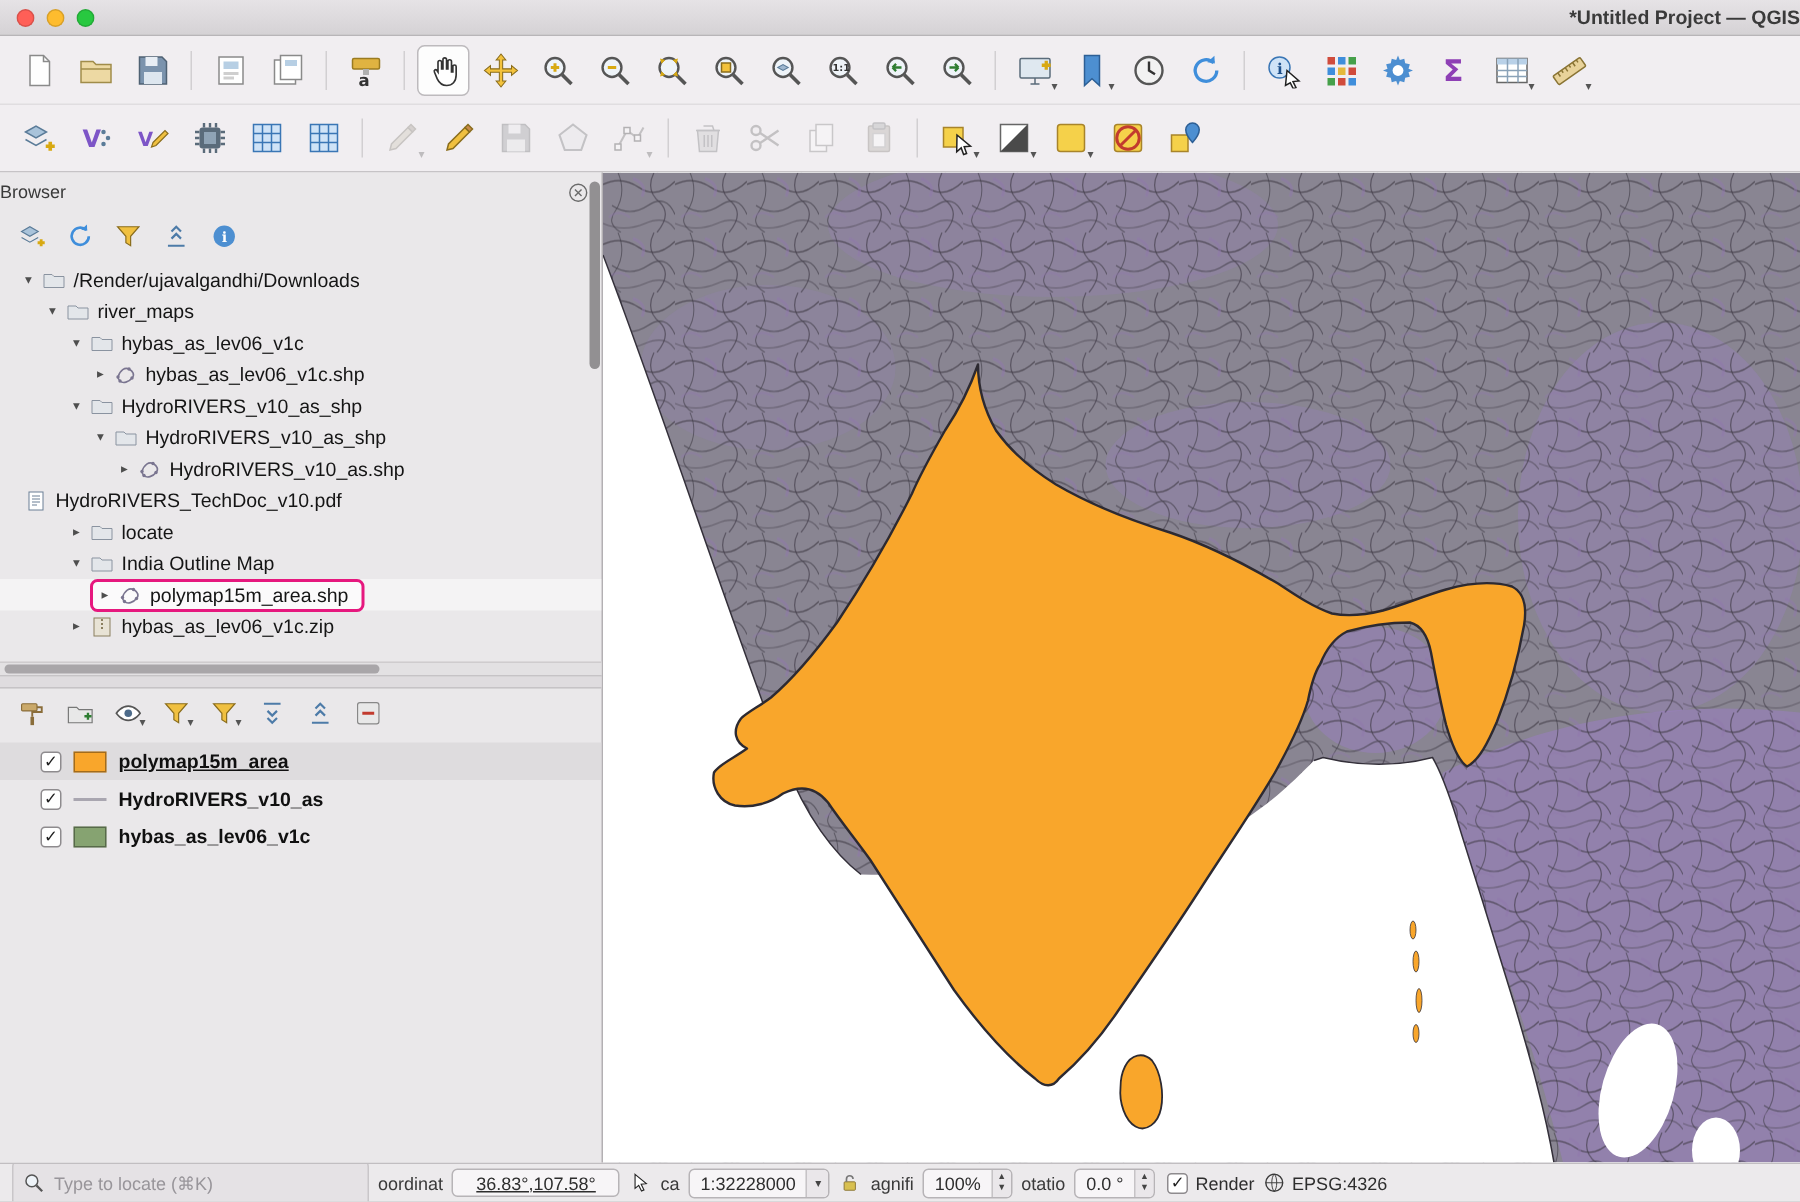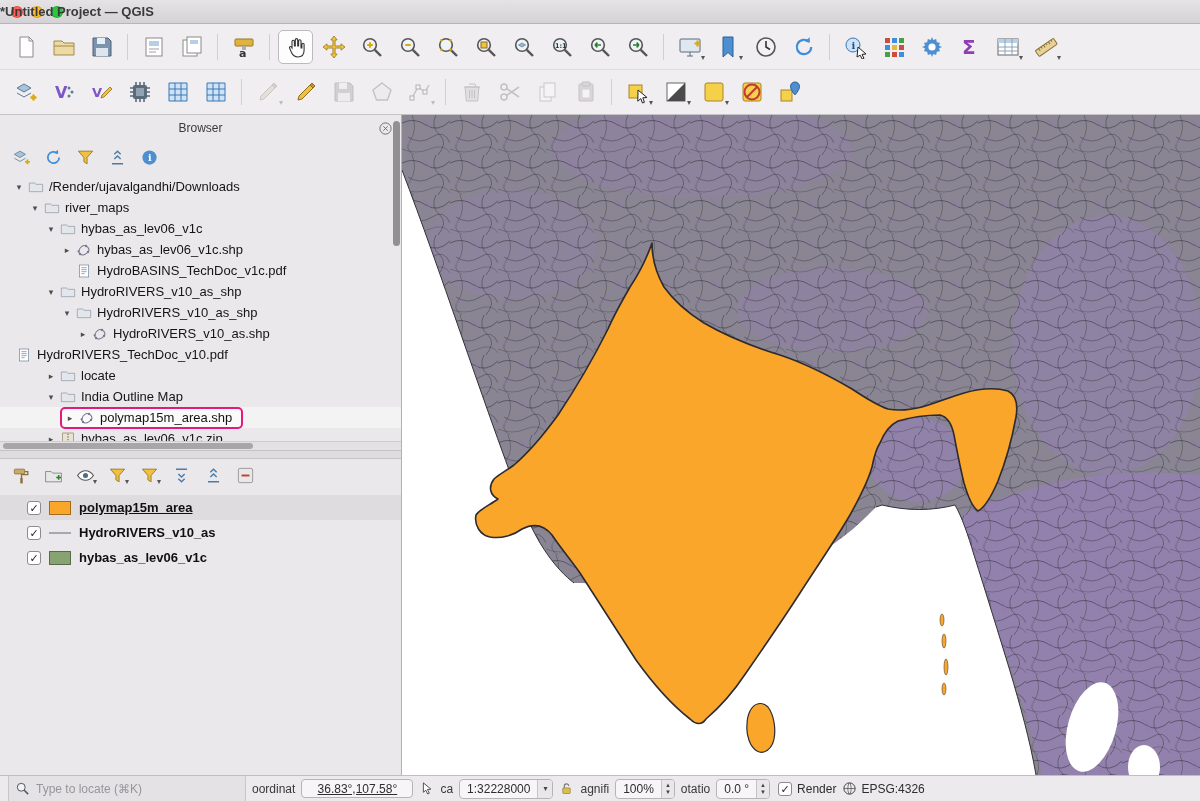--- a/index.html
+++ b/index.html
@@ -5,38 +5,38 @@
   html,body{margin:0;padding:0;width:1200px;height:801px;overflow:hidden;
     font-family:"Liberation Sans","DejaVu Sans",sans-serif;background:#ececec;}
   *{box-sizing:border-box;}
 
   
   .titlebar{height:24px;background:linear-gradient(#e6e3e6,#d5d2d5);border-bottom:1px solid #b8b5b8;
     display:flex;align-items:center;position:relative;}
   .lights{display:flex;gap:8px;padding-left:11px;}
   .light{width:12px;height:12px;border-radius:50%;border:.5px solid rgba(0,0,0,.15);}
   .l-red{background:#ff5f57}.l-yellow{background:#febc2e}.l-green{background:#28c840}
-  .wtitle{position:absolute;left:0;right:0;text-align:left;font-size:13px;font-weight:bold;color:#3a3a3a;pointer-events:none;}
+  .wtitle{position:absolute;left:0;right:0;text-align:right;font-size:13px;font-weight:bold;color:#3a3a3a;pointer-events:none;}
 
   
   .toolbar{display:flex;align-items:center;background:#f1eef1;padding:0 8px;gap:3px;}
   .toolbar.r1{height:46px;border-bottom:1px solid #e0dde0;}
   .toolbar.r2{height:45px;border-bottom:1px solid #c6c3c6;}
   .tb-btn{width:35px;height:34px;display:flex;align-items:center;justify-content:center;
     background:transparent;border:1px solid transparent;border-radius:5px;position:relative;padding:0;flex:none;}
   .tb-btn .ic{width:24px;height:24px;display:block;}
   .tb-btn.active{background:#fdfdfd;border:1px solid #bdbabd;}
   .tb-btn.disabled{opacity:.32;filter:saturate(.15);}
   .dd{font-size:8px;color:#555;position:absolute;right:1px;bottom:1px;line-height:1;}
   .tb-sep{width:1px;height:26px;background:#d2cfd2;margin:0 5px;flex:none;}
 
   
   .main{display:flex;height:660px;}
   .left{width:402px;min-width:402px;background:#eae8ea;display:flex;flex-direction:column;border-right:1px solid #b3b0b3;}
-  .panel-hd{height:26px;display:flex;align-items:center;justify-content:center;position:relative;
+  .panel-hd{height:26px;display:flex;align-items:center;position:relative;
     font-size:12px;color:#3a3a3a;flex:none;}
   .panel-close{position:absolute;right:7px;top:5px;width:16px;height:16px;background:none;border:none;padding:0;}
   .panel-close svg{width:15px;height:15px;display:block;}
   .panel-tb{display:flex;align-items:center;gap:5px;padding:2px 8px;height:32px;flex:none;}
   .panel-tb .tb-btn{width:27px;height:26px;}
   .panel-tb .tb-btn .ic{width:19px;height:19px;}
 
   .browser{height:336px;display:flex;flex-direction:column;position:relative;border-bottom:1px solid #c6c3c6;}
   .tree{flex:1;overflow:hidden;position:relative;font-size:13px;padding-top:3px;}
   .tree-row{height:21px;display:flex;align-items:center;white-space:nowrap;}
@@ -678,27 +678,20 @@
             </svg>
             <span class="tr-label">hybas_as_lev06_v1c</span>
           </div>
           <div class="tree-row" style="padding-left: 60px;">
             <span class="tr-arrow">▸</span>
             <svg class="tr-ic">
               <use href="#s-shp"></use>
             </svg>
             <span class="tr-label">hybas_as_lev06_v1c.shp</span>
           </div>
-          <div class="tree-row" style="padding-left: 60px;">
-            <span class="tr-arrow"></span>
-            <svg class="tr-ic">
-              <use href="#s-doc"></use>
-            </svg>
-            <span class="tr-label">HydroBASINS_TechDoc_v1c.pdf</span>
-          </div>
           <div class="tree-row" style="padding-left: 44px;">
             <span class="tr-arrow">▾</span>
             <svg class="tr-ic">
               <use href="#s-folder-sm"></use>
             </svg>
             <span class="tr-label">HydroRIVERS_v10_as_shp</span>
           </div>
           <div class="tree-row" style="padding-left: 60px;">
             <span class="tr-arrow">▾</span>
             <svg class="tr-ic">

